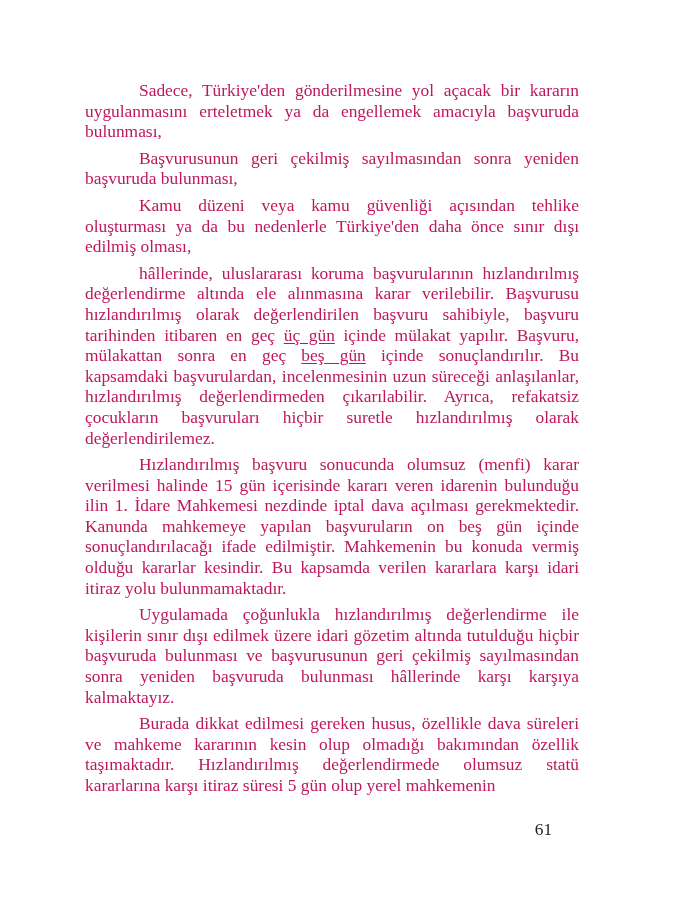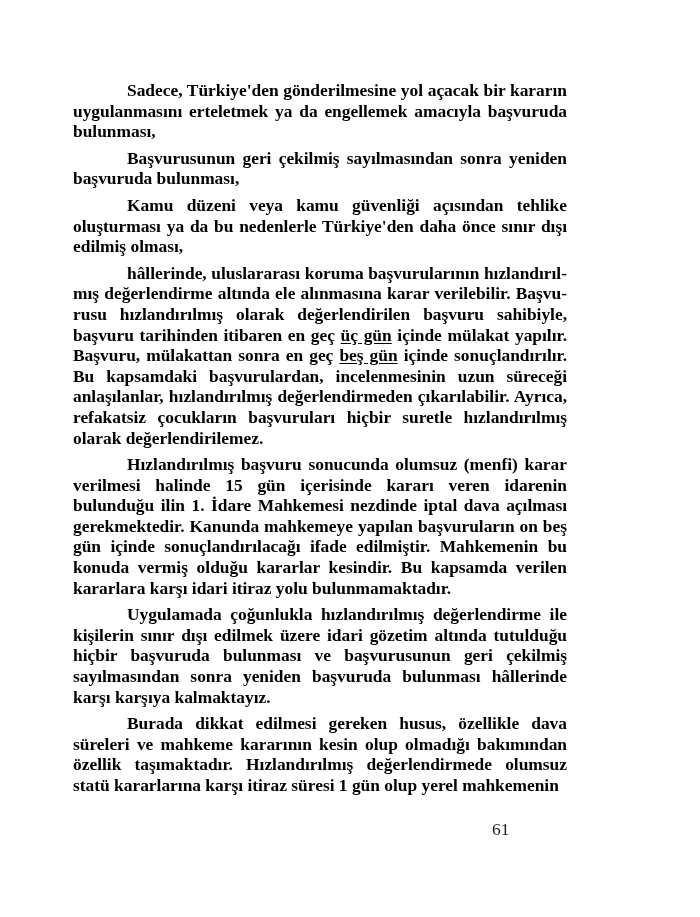--- a/index.html
+++ b/index.html
@@ -1,51 +1,50 @@
 <!DOCTYPE html>
 <html><head>
 <meta charset="utf-8">
 <style>
   html, body { margin: 0; padding: 0; background: #ffffff; }
   body { width: 700px; height: 917px; position: relative; overflow: hidden; }
   .page {
     position: absolute;
-    left: 73px;
+    left: 85px;
     top: 80px;
     width: 494px;
     font-family: "Liberation Serif", serif;
     font-size: 17.4px;
     line-height: 20.6px;
-    color: #000000;
-    font-weight: bold;
+    color: #be185d;
   }
   .para {
     margin: 0 0 6px 0;
     text-align: justify;
     text-indent: 54px;
     hyphens: manual;
   }
   .u { text-decoration: underline; text-underline-offset: 2px; }
   .page-number {
     position: absolute;
-    left: 492px;
+    left: 520px;
     top: 819px;
     width: 47px;
-    text-align: left;
+    text-align: center;
     font-family: "Liberation Serif", serif;
     font-size: 17.4px;
     color: #231f20;
   }
 </style>
 </head>
 <body>
 
 <div class="page">
   <p class="para">Sadece, Türkiye'den gönderilmesine yol açacak bir kararın uygulanmasını erteletmek ya da engellemek amacıyla başvuruda bulunması,</p>
   <p class="para">Başvurusunun geri çekilmiş sayılmasından sonra yeniden başvuruda bulunması,</p>
   <p class="para">Kamu düzeni veya kamu güvenliği açısından tehlike oluşturması ya da bu nedenlerle Türkiye'den daha önce sınır dışı edilmiş olması,</p>
   <p class="para"><span>hâllerinde, uluslararası koruma başvurularının hızlandırıl­mış değerlendirme altında ele alınmasına karar verilebilir. Başvu­rusu hızlandırılmış olarak değerlendirilen başvuru sahibiyle, başvuru tarihinden itibaren en geç </span><span class="u">üç gün</span><span> içinde mülakat yapılır. Başvuru, mülakattan sonra en geç </span><span class="u">beş gün</span><span> içinde sonuçlandırılır. Bu kapsamdaki başvurulardan, incelenmesinin uzun süreceği anlaşılanlar, hızlandırılmış değerlendirmeden çıkarılabilir. Ayrıca, refakatsiz çocukların başvuruları hiçbir suretle hızlandırılmış olarak değerlendirilemez.</span></p>
   <p class="para">Hızlandırılmış başvuru sonucunda olumsuz (menfi) karar verilmesi halinde 15 gün içerisinde kararı veren idarenin bulunduğu ilin 1. İdare Mahkemesi nezdinde iptal dava açılması gerekmektedir. Kanunda mahkemeye yapılan başvuruların on beş gün içinde sonuçlandırılacağı ifade edilmiştir. Mahkemenin bu konuda vermiş olduğu kararlar kesindir. Bu kapsamda verilen kararlara karşı idari itiraz yolu bulunmamaktadır.</p>
   <p class="para">Uygulamada çoğunlukla hızlandırılmış değerlendirme ile kişilerin sınır dışı edilmek üzere idari gözetim altında tutulduğu hiçbir başvuruda bulunması ve başvurusunun geri çekilmiş sayılmasından sonra yeniden başvuruda bulunması hâllerinde karşı karşıya kalmaktayız.</p>
-  <p class="para">Burada dikkat edilmesi gereken husus, özellikle dava süreleri ve mahkeme kararının kesin olup olmadığı bakımından özellik taşımaktadır. Hızlandırılmış değerlendirmede olumsuz statü kararlarına karşı itiraz süresi 1 gün olup yerel mahkemenin</p>
+  <p class="para">Burada dikkat edilmesi gereken husus, özellikle dava süreleri ve mahkeme kararının kesin olup olmadığı bakımından özellik taşımaktadır. Hızlandırılmış değerlendirmede olumsuz statü kararlarına karşı itiraz süresi 5 gün olup yerel mahkemenin</p>
 </div>
 
 <div class="page-number">61</div>
 
 </body></html>

